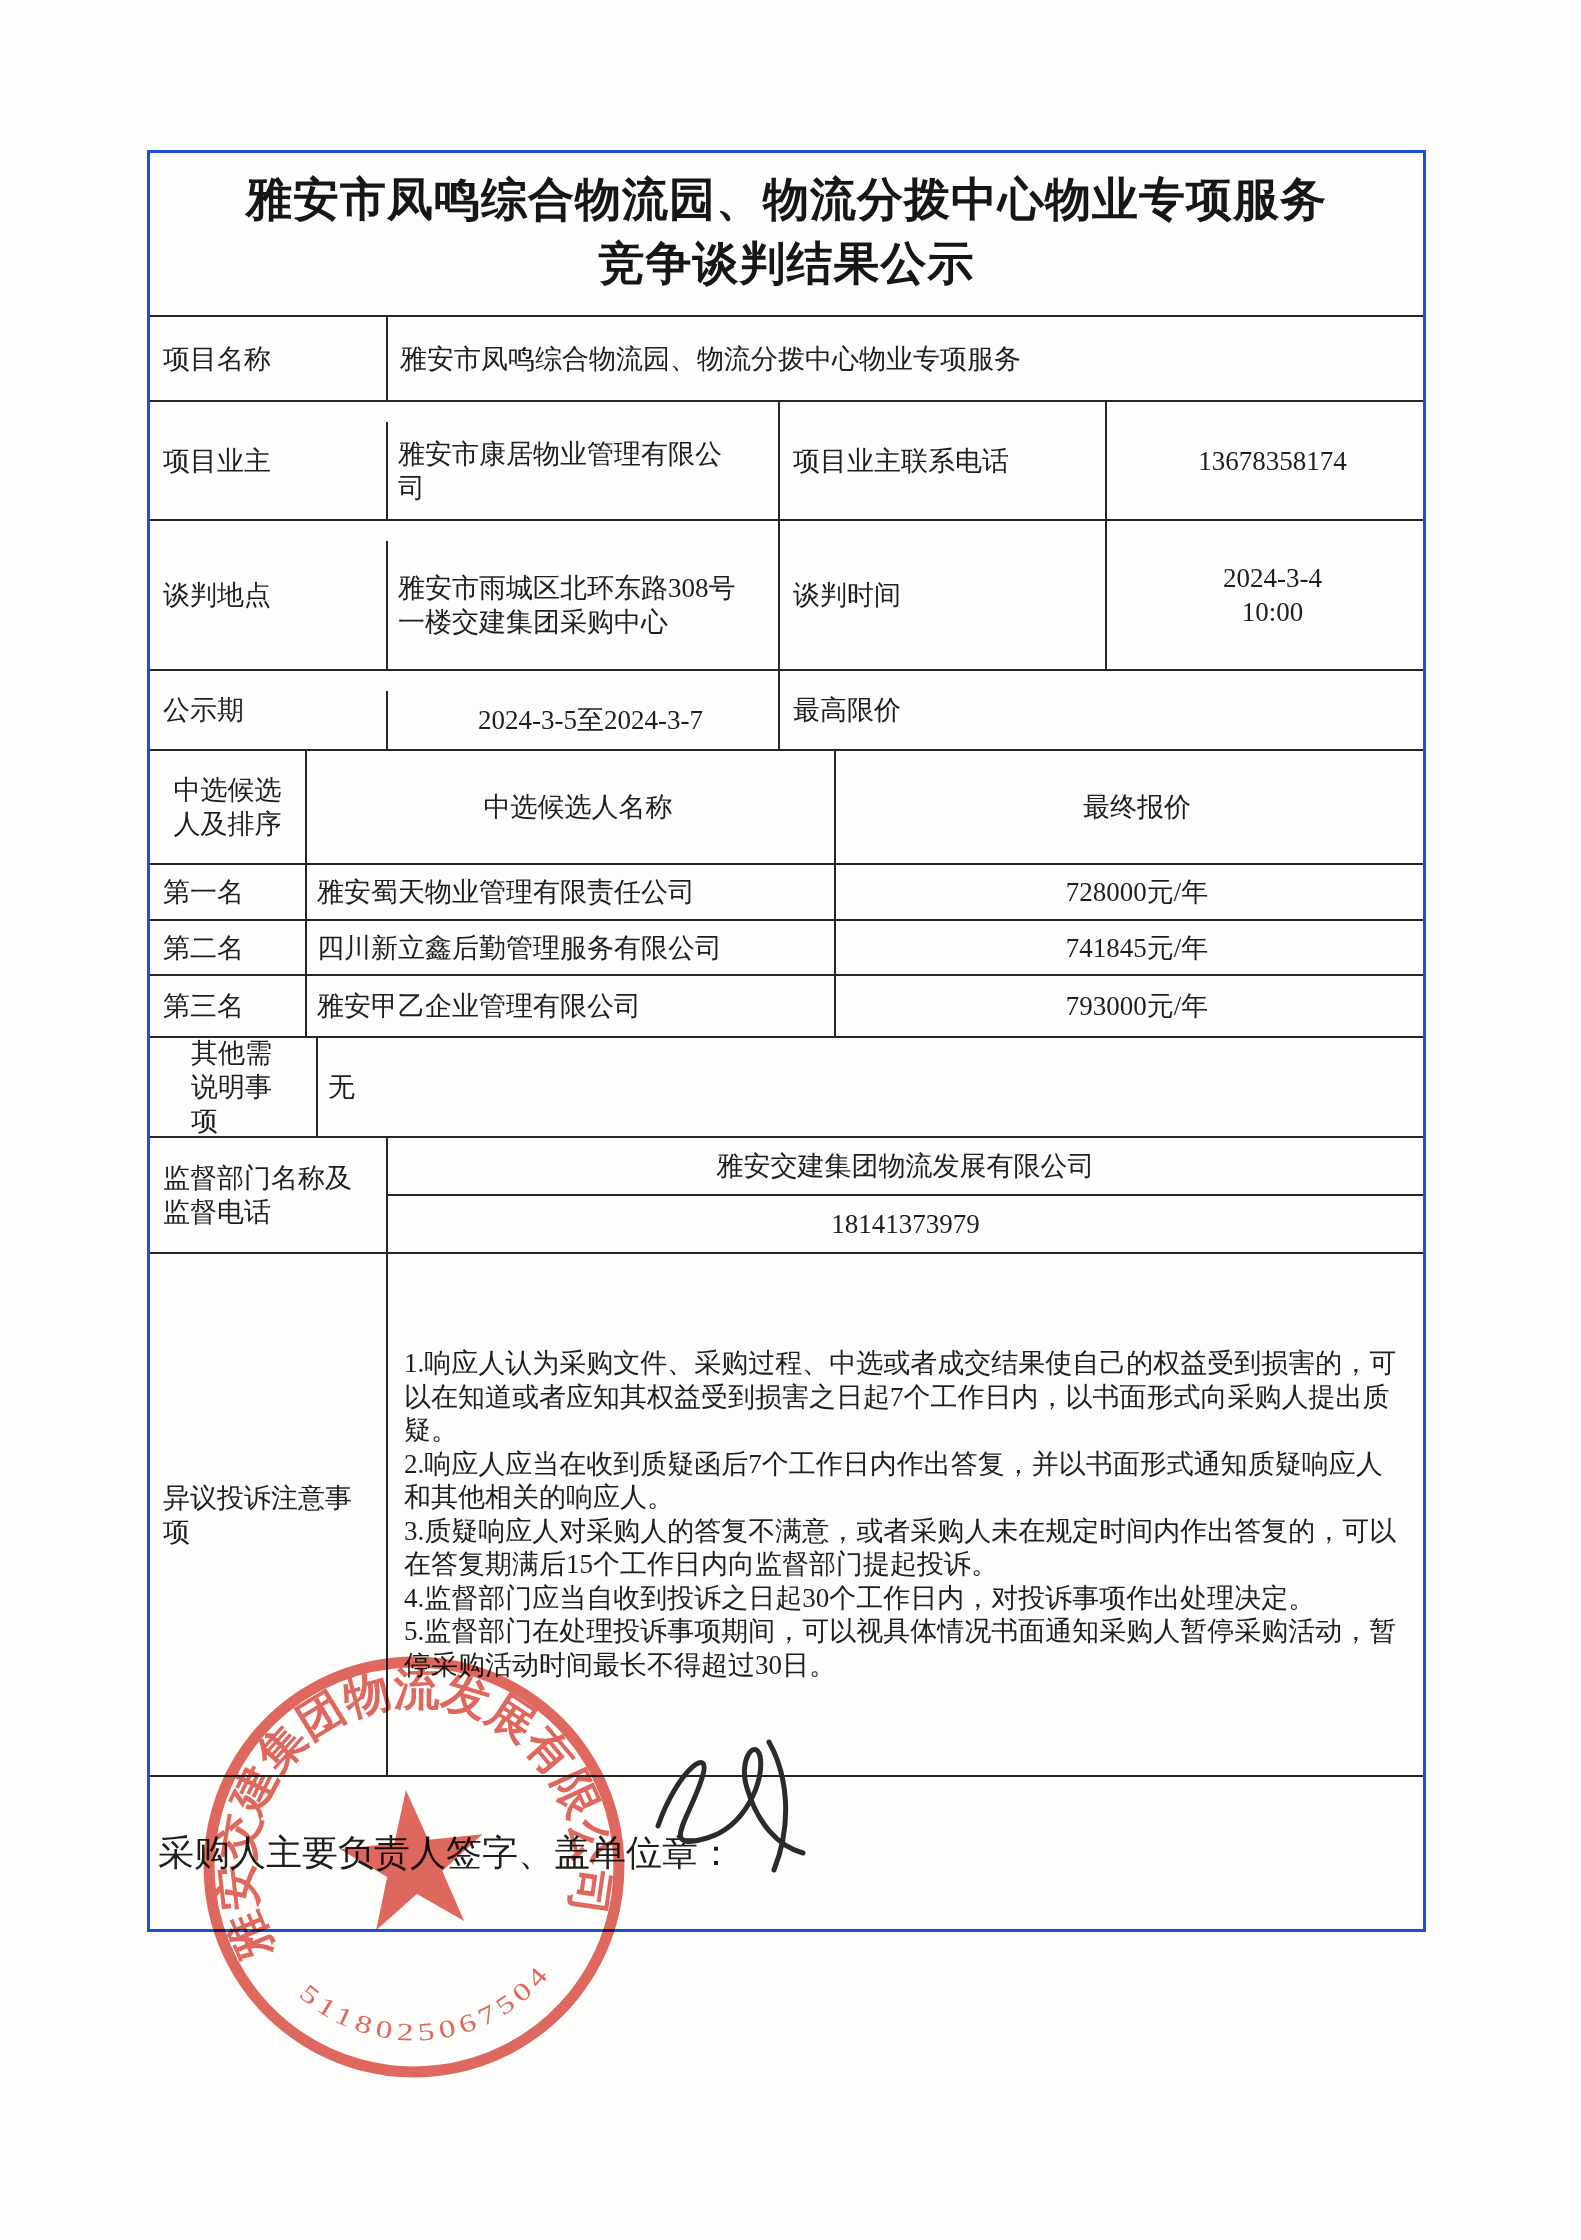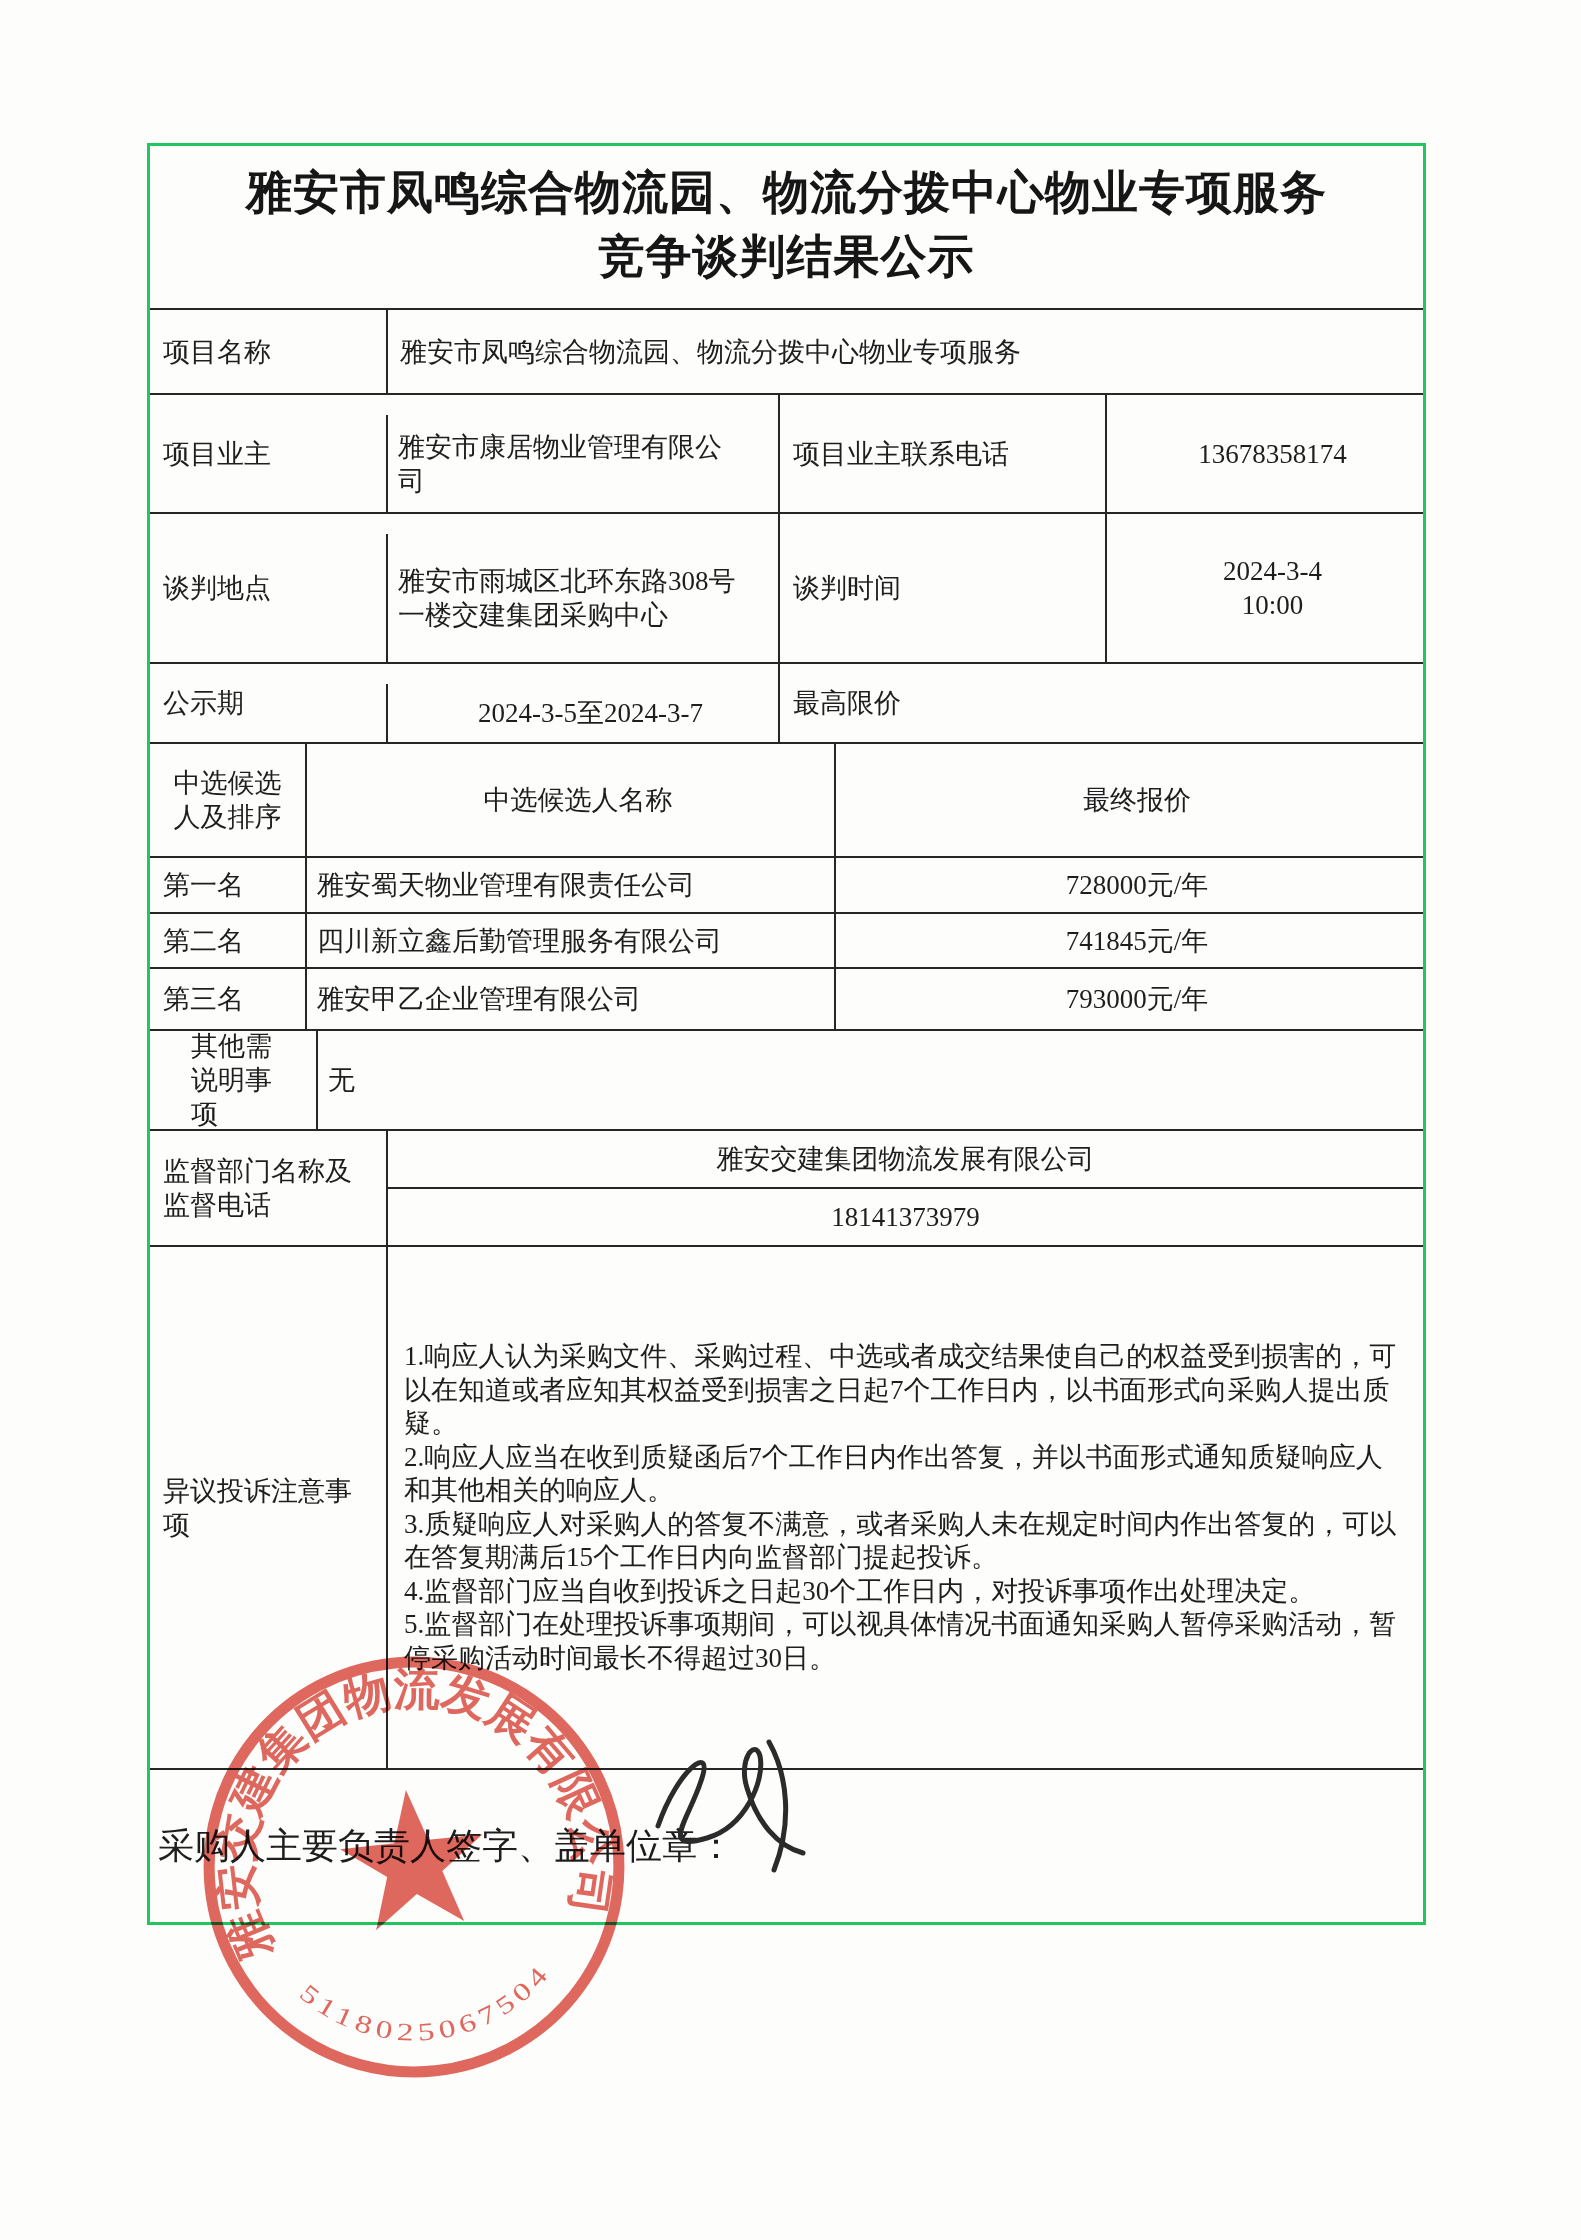--- a/index.html
+++ b/index.html
@@ -3,22 +3,22 @@
 <meta charset="utf-8">
 <style>
   html,body { margin:0; padding:0; background:#ffffff; }
   .page {
     position:relative; width:1581px; height:2240px;
     background:#fdfdfc; overflow:hidden;
     font-family:"Liberation Serif","DejaVu Serif",serif;
     color:#1e1e1e;
   }
   .tbl {
-    position:absolute; left:147px; top:143px; width:1273px;
-    border:3px solid #22c55e; box-sizing:content-box; background:transparent;
+    position:absolute; left:147px; top:150px; width:1273px;
+    border:3px solid #1d4ed8; box-sizing:content-box; background:transparent;
   }
   .row { display:flex; border-top:2px solid #262626; align-items:stretch; }
   .row.first { border-top:none; }
   .cell {
     border-left:2px solid #262626; box-sizing:border-box;
     display:flex; align-items:center; font-size:27px; line-height:34px;
   }
   .cell.nb { border-left:none; }
   .label { padding-left:13px; padding-right:8px; }
   .left-val { padding:4px 36px 4px 10px; }

